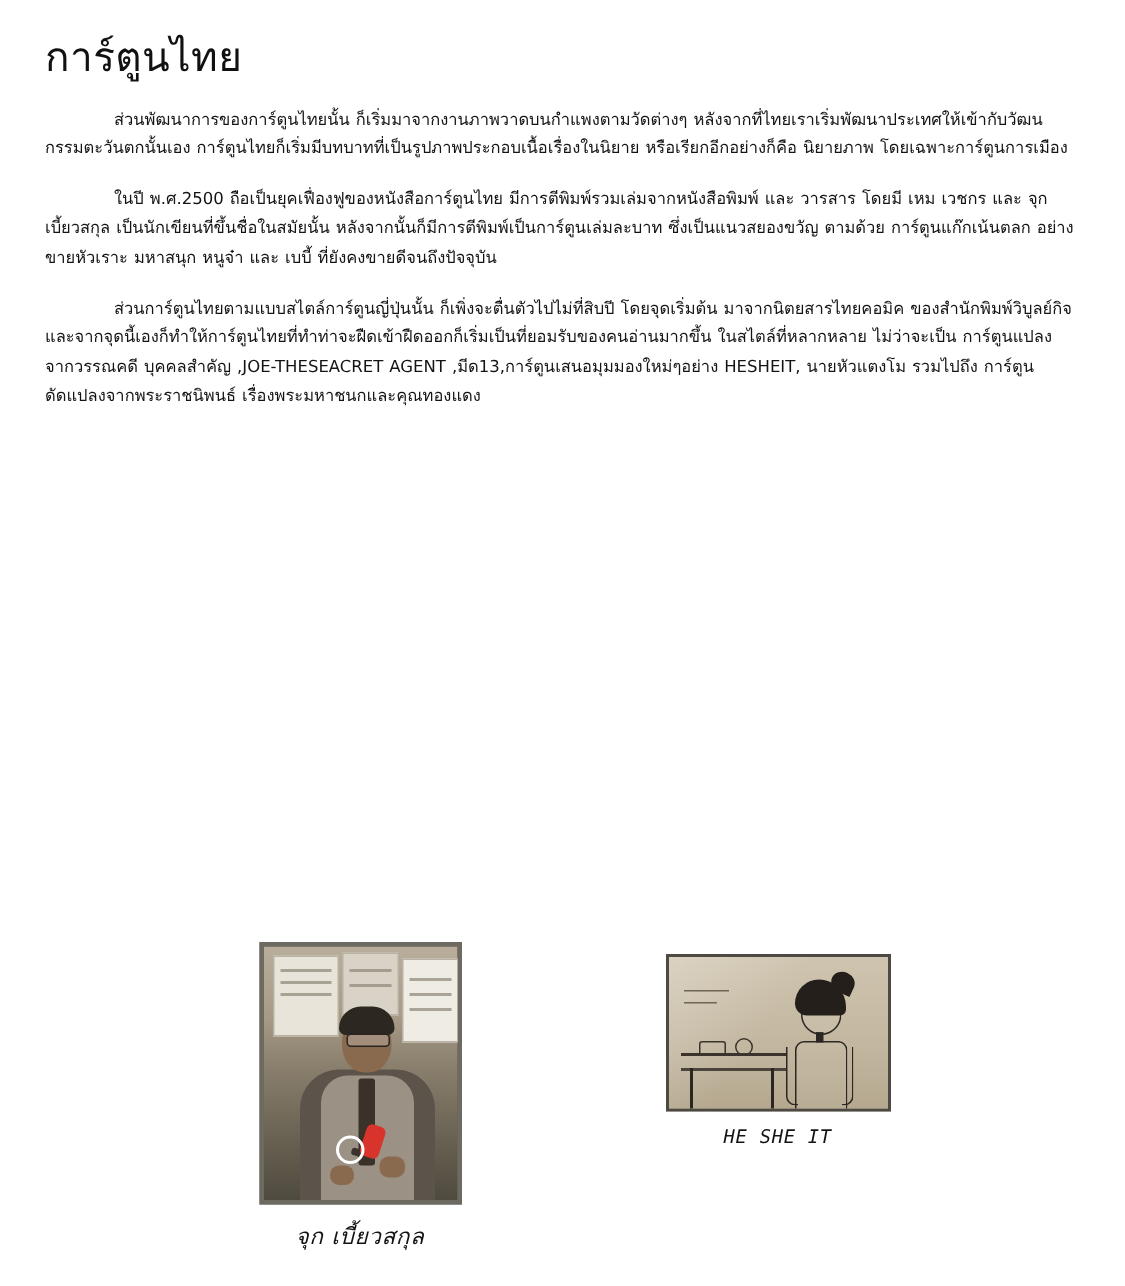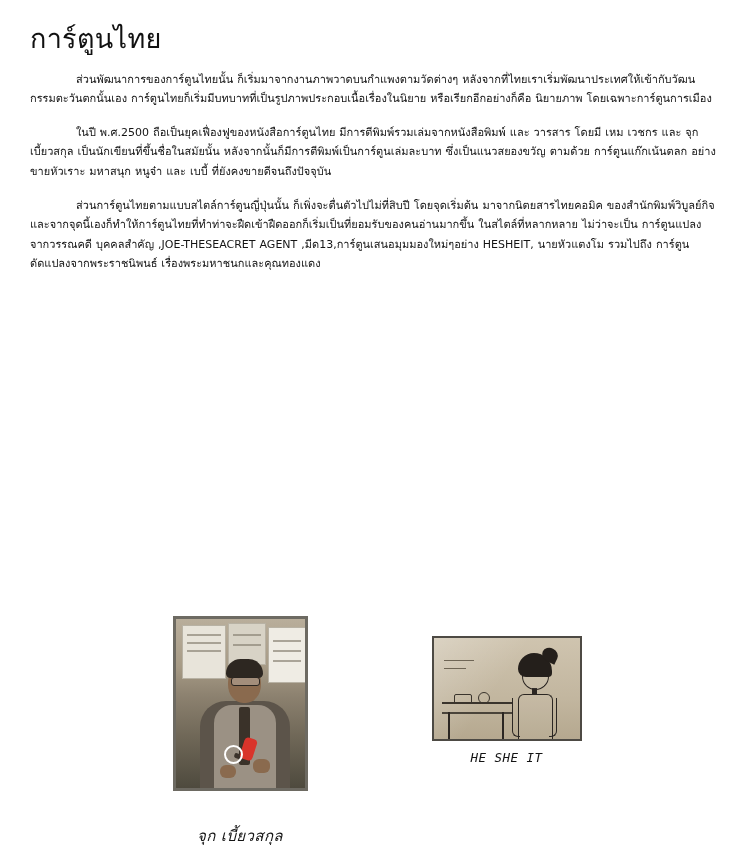--- a/index.html
+++ b/index.html
@@ -315,21 +315,21 @@
   <h1 class="doc-title">การ์ตูนไทย</h1>
 
   <p class="body-text"><span class="indent"></span><span>ส่วนพัฒนาการของการ์ตูนไทยนั้น ก็เริ่มมาจากงานภาพวาดบนกำแพงตามวัดต่างๆ หลังจากที่ไทยเราเริ่มพัฒนาประเทศให้เข้ากับวัฒนกรรมตะวันตกนั้นเอง การ์ตูนไทยก็เริ่มมีบทบาทที่เป็นรูปภาพประกอบเนื้อเรื่องในนิยาย หรือเรียกอีกอย่างก็คือ นิยายภาพ โดยเฉพาะการ์ตูนการเมือง</span></p>
 
   <p class="body-text"><span class="indent"></span><span>ในปี พ.ศ.2500 ถือเป็นยุคเฟื่องฟูของหนังสือการ์ตูนไทย มีการตีพิมพ์รวมเล่มจากหนังสือพิมพ์ และ วารสาร โดยมี เหม เวชกร และ จุก เบี้ยวสกุล เป็นนักเขียนที่ขึ้นชื่อในสมัยนั้น หลังจากนั้นก็มีการตีพิมพ์เป็นการ์ตูนเล่มละบาท ซึ่งเป็นแนวสยองขวัญ ตามด้วย การ์ตูนแก๊กเน้นตลก อย่าง ขายหัวเราะ มหาสนุก หนูจ๋า และ เบบี้ ที่ยังคงขายดีจนถึงปัจจุบัน</span></p>
 
   <p class="body-text"><span class="indent"></span><span>ส่วนการ์ตูนไทยตามแบบสไตล์การ์ตูนญี่ปุ่นนั้น ก็เพิ่งจะตื่นตัวไปไม่ที่สิบปี โดยจุดเริ่มต้น มาจากนิตยสารไทยคอมิค ของสำนักพิมพ์วิบูลย์กิจ และจากจุดนี้เองก็ทำให้การ์ตูนไทยที่ทำท่าจะฝืดเข้าฝืดออกก็เริ่มเป็นที่ยอมรับของคนอ่านมากขึ้น ในสไตล์ที่หลากหลาย ไม่ว่าจะเป็น การ์ตูนแปลงจากวรรณคดี บุคคลสำคัญ ,JOE-THESEACRET AGENT ,มีด13,การ์ตูนเสนอมุมมองใหม่ๆอย่าง HESHEIT, นายหัวแตงโม รวมไปถึง การ์ตูนดัดแปลงจากพระราชนิพนธ์ เรื่องพระมหาชนกและคุณทองแดง</span></p>
 
   <div class="figures">
 
-    <figure class="figure" style="margin:4px;gap:24px;">
+    <figure class="figure" style="margin:16px;">
       <div class="photo-frame">
         <div class="photo-inner">
           <div class="poster p1">
               <span class="pline" style="top:8px;"></span>
               <span class="pline" style="top:16px;"></span>
               <span class="pline" style="top:24px;"></span>
             </div>
           <div class="poster p2">
               <span class="pline" style="top:10px;"></span>
               <span class="pline" style="top:20px;"></span>

